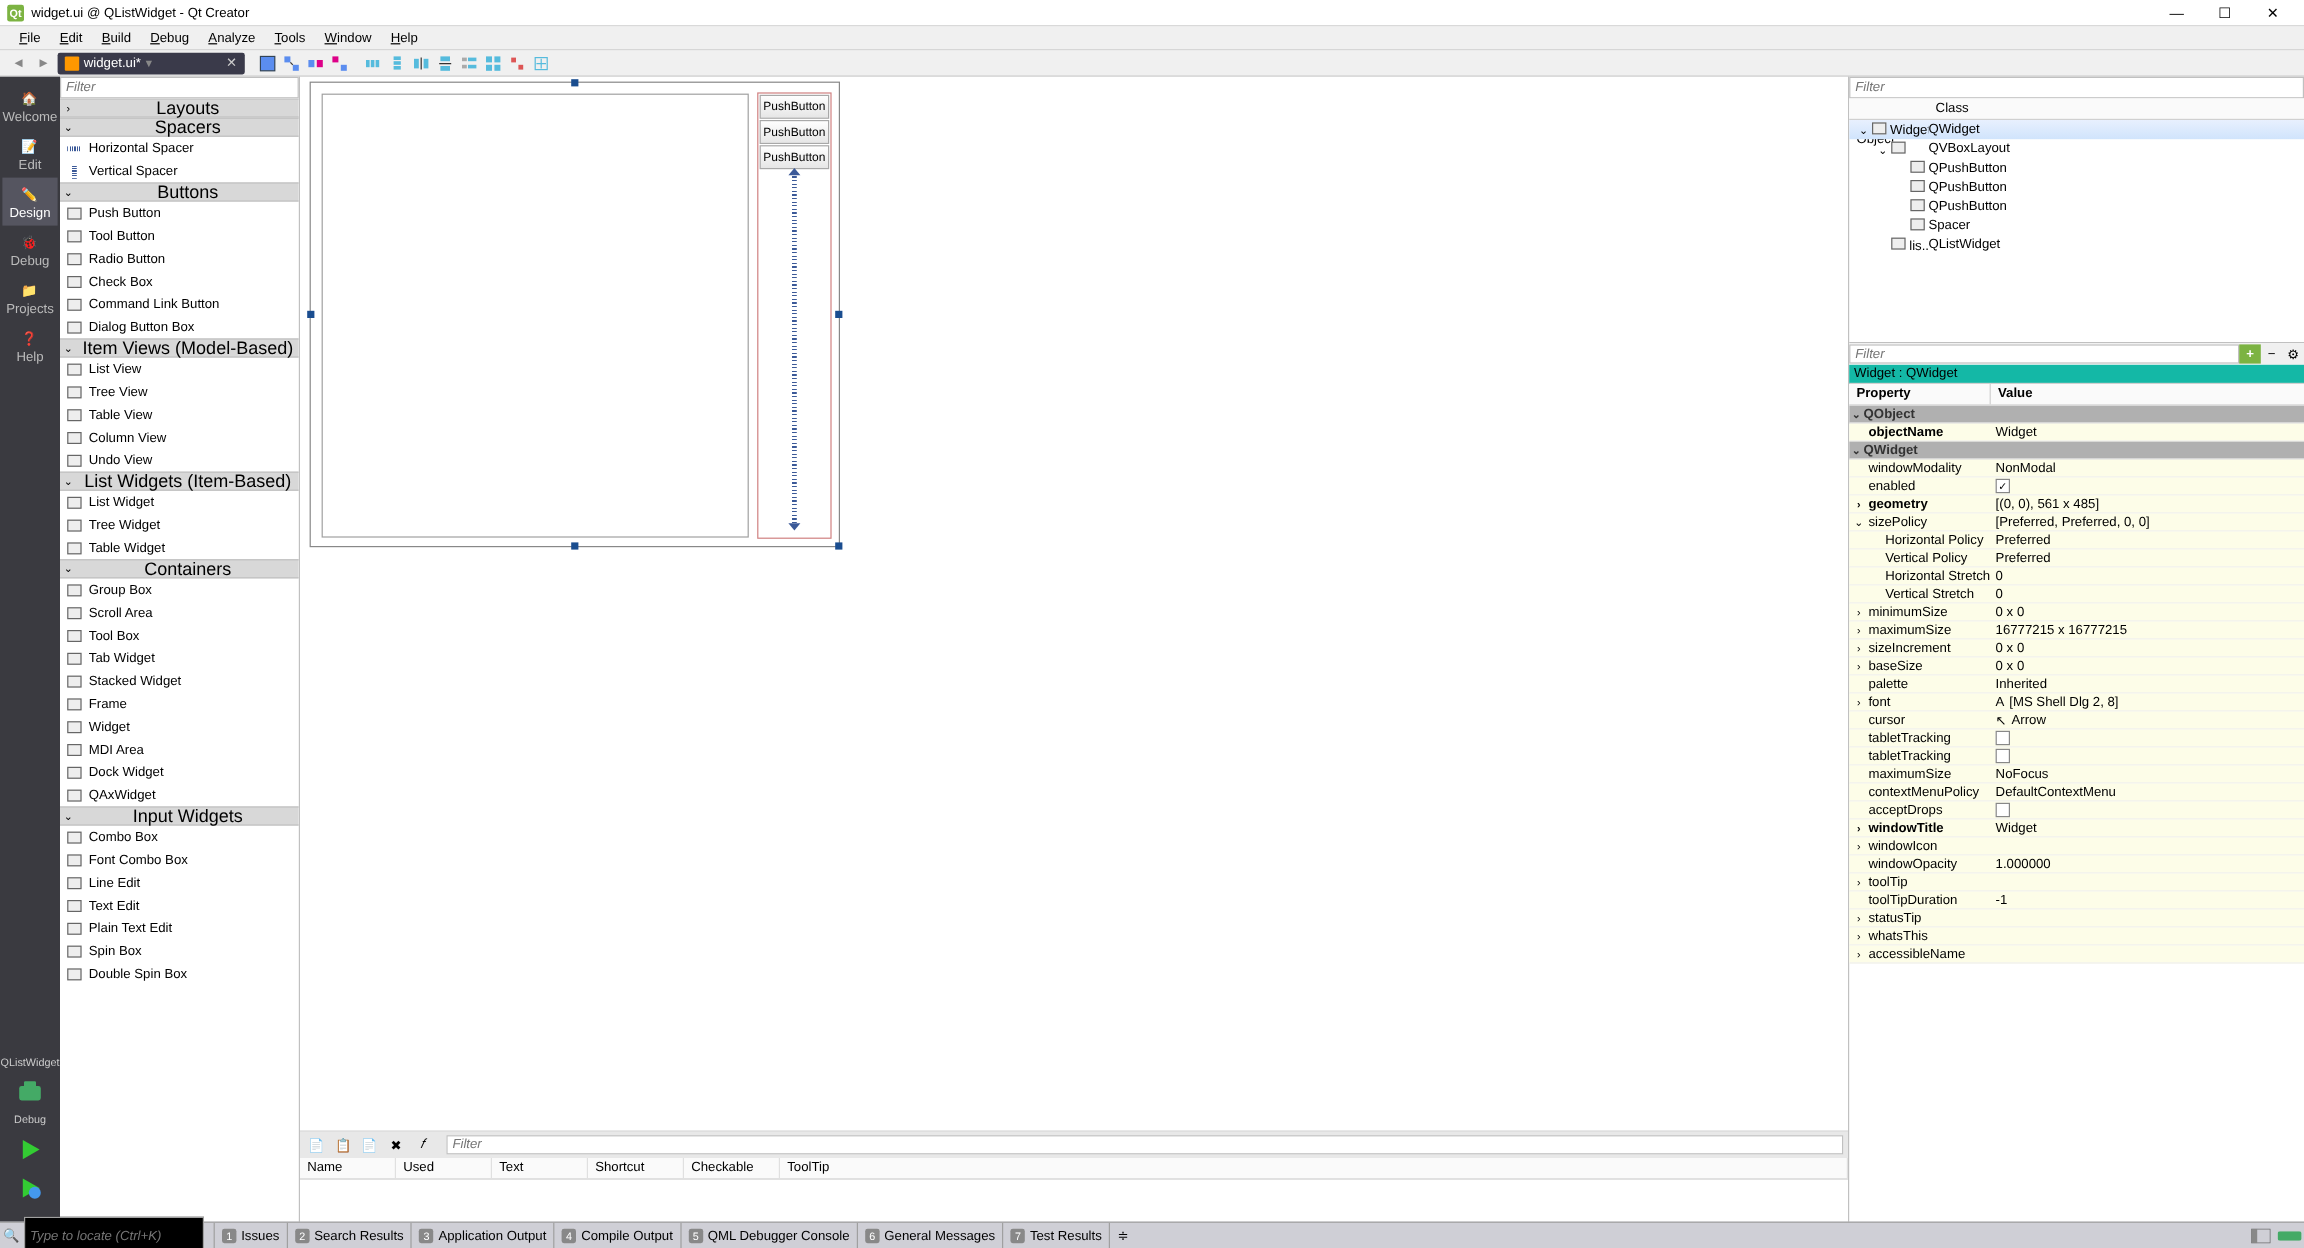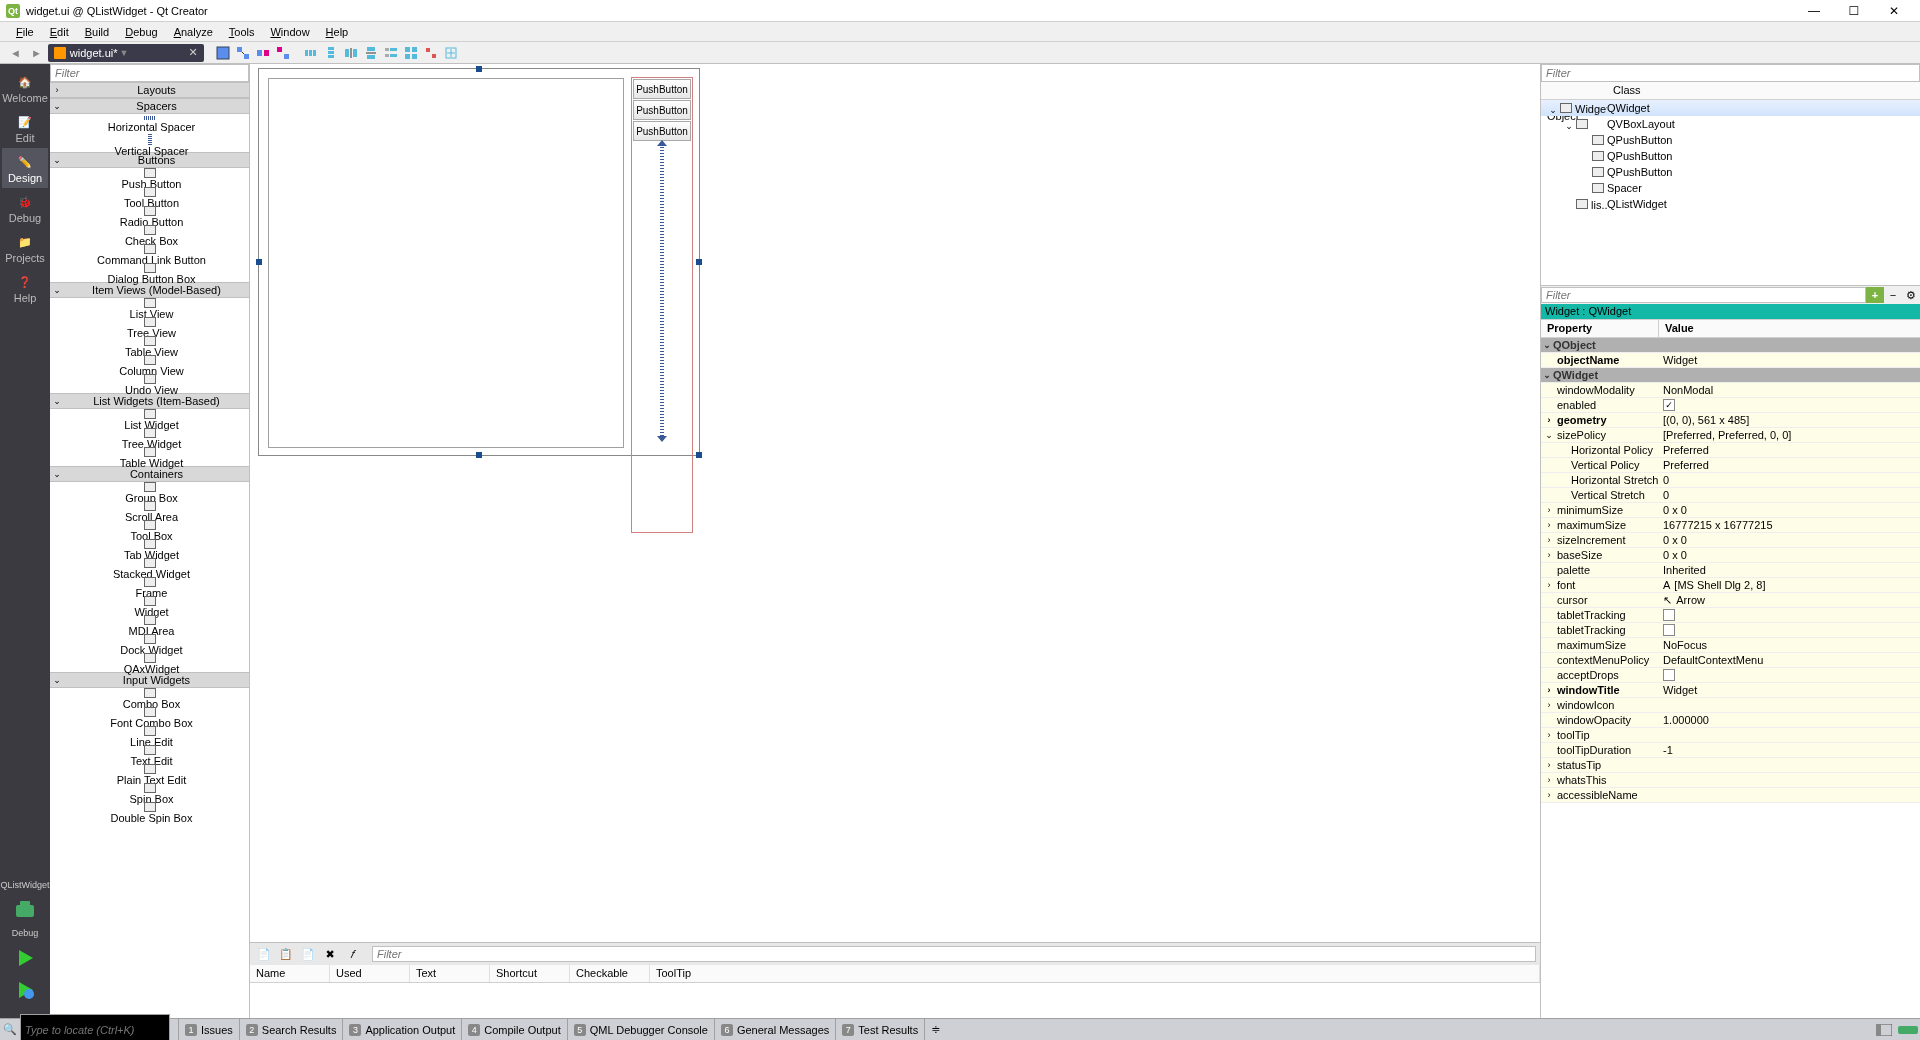--- a/index.html
+++ b/index.html
@@ -36,37 +36,37 @@
 .modebar .spacer { flex: 1; }
 .modebar .tag { color: #ccc; font-size: 9px; margin-bottom: 6px; }
 .modebar .runbtn { width: 28px; height: 28px; display: flex; align-items: center; justify-content: center; margin-bottom: 4px; cursor: pointer; }
 
 
 .widgetbox { width: 200px; background: #fff; border-right: 1px solid #c0c0c0; display: flex; flex-direction: column; }
 .widgetbox .filter { height: 18px; border: 1px solid #c0c0c0; margin: 0; padding: 0 4px; font-style: italic; color: #888; background: #fff; }
 .widgetbox .scroll { flex: 1; overflow-y: auto; overflow-x: hidden; }
 .widgetbox .cat { background: #d8d8d8; height: 16px; display: flex; align-items: center; border-top: 1px solid #c0c0c0; border-bottom: 1px solid #c0c0c0; }
 .widgetbox .cat .exp { width: 14px; text-align: center; cursor: pointer; font-size: 9px; }
-.widgetbox .cat .label { flex: 1; text-align: center; font-size: 11px; }
-.widgetbox .entry { height: 19px; display: flex; align-items: center; padding-left: 4px; cursor: pointer; flex-direction: column; }
+.widgetbox .cat .label { flex: 1; text-align: center; font-size: 15px; }
+.widgetbox .entry { height: 19px; display: flex; align-items: center; padding-left: 4px; cursor: pointer; }
 .widgetbox .entry .wicon { width: 16px; height: 14px; margin-right: 4px; display: inline-flex; align-items: center; justify-content: center; }
 
 
 .center { flex: 1; display: flex; flex-direction: column; background: #fff; }
 .canvas-wrap { flex: 1; background: #fff; position: relative; overflow: hidden; }
 .form-outline { position: absolute; left: 8px; top: 4px; width: 442px; height: 388px; border: 1px solid #888; }
 .form-outline .handle { position: absolute; width: 6px; height: 6px; background: #1a4d8f; }
 .form-outline .h-t { top: -3px; left: 50%; margin-left: -3px; }
 .form-outline .h-b { bottom: -3px; left: 50%; margin-left: -3px; }
 .form-outline .h-l { left: -3px; top: 50%; margin-top: -3px; }
 .form-outline .h-r { right: -3px; top: 50%; margin-top: -3px; }
 .form-outline .h-br { right: -3px; bottom: -3px; }
 .dotgrid { position: absolute; inset: 0; background-image: radial-gradient(#c0c0c0 0.5px, transparent 0.5px); background-size: 10px 10px; background-position: 5px 5px; }
 .listwidget { position: absolute; left: 9px; top: 9px; width: 356px; height: 370px; background: #fff; border: 1px solid #a0a0a0; }
-.vbox { position: absolute; right: 6px; top: 8px; width: 62px; height: 456px; border: 1px solid #d08080; }
+.vbox { position: absolute; right: 6px; top: 8px; width: 62px; height: 372px; border: 1px solid #d08080; }
 .vbox .pbtn { height: 20px; margin: 1px; background: linear-gradient(#fefefe,#e6e6e6); border: 1px solid #a8a8a8; font-size: 10px; display: flex; align-items: center; justify-content: center; cursor: pointer; }
 .vbox .vspacer { margin: 2px 28px; height: 296px; background: repeating-linear-gradient(0deg, #3b5998, #3b5998 1px, transparent 1px, transparent 3px); position: relative; }
 .vbox .vspacer::before, .vbox .vspacer::after { content: ""; position: absolute; left: -4px; width: 12px; height: 1px; border-top: 6px solid transparent; border-bottom: 6px solid transparent; }
 .vbox .vspacer::before { top: -3px; border-top: none; border-bottom: 6px solid #3b5998; height: 0; width: 0; left: -3px; border-left: 5px solid transparent; border-right: 5px solid transparent; }
 .vbox .vspacer::after { bottom: -3px; border-bottom: none; border-top: 6px solid #3b5998; height: 0; width: 0; left: -3px; border-left: 5px solid transparent; border-right: 5px solid transparent; }
 
 
 .actioned { height: 98px; border-top: 1px solid #c0c0c0; background: #fff; display: flex; flex-direction: column; }
 .actioned .tbar { height: 22px; background: #e8e8e8; display: flex; align-items: center; padding: 0 4px; gap: 2px; }
 .actioned .tbar .abtn { width: 20px; height: 18px; display: inline-flex; align-items: center; justify-content: center; cursor: pointer; }

